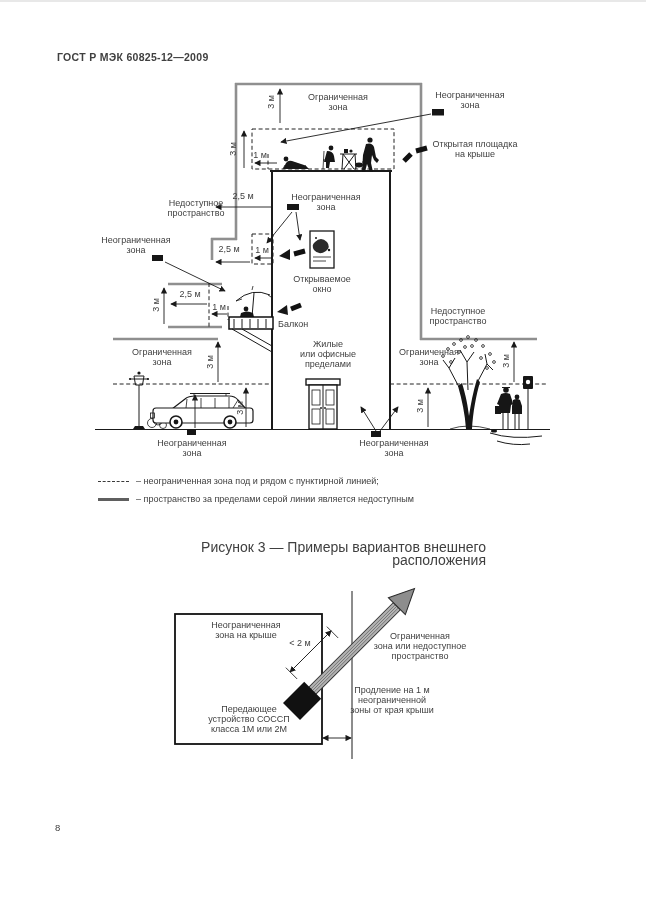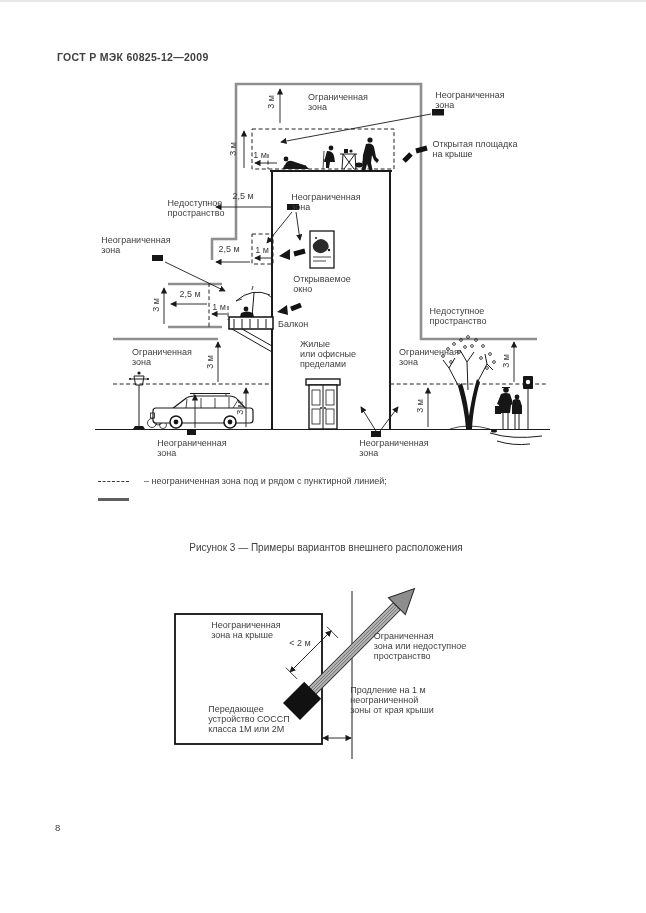--- a/index.html
+++ b/index.html
@@ -1,25 +1,25 @@
 <!DOCTYPE html>
 <html><head>
 <meta charset="utf-8">
 <style>
   html,body{margin:0;padding:0;background:#e8e8e8}
   .page{position:relative;width:646px;height:913px;background:#ffffff;overflow:hidden;
         font-family:"Liberation Sans",sans-serif;color:#404040;margin:2px auto}
   .hdr{position:absolute;left:57px;top:49px;font-size:10.5px;font-weight:bold;letter-spacing:.3px;white-space:nowrap}
-  .lbl{position:absolute;font-size:9px;line-height:10px;white-space:pre-line;transform:translateX(-50%)}
+  .lbl{position:absolute;font-size:9px;line-height:10px;text-align:center;white-space:pre-line;transform:translateX(-50%)}
   .lbl.la{transform:none;text-align:right}
   .vlbl{position:absolute;font-size:9px;white-space:nowrap;transform:translate(-50%,-50%) rotate(-90deg)}
   .dim{position:absolute;font-size:9px;white-space:nowrap;transform:translateX(-50%)}
-  .cap{position:absolute;font-size:10px;line-height:13px;text-align:center;white-space:pre-line;transform:translateX(-50%)}
+  .cap{position:absolute;font-size:14px;line-height:13px;text-align:right;white-space:pre-line;transform:translateX(-50%)}
   .legend{position:absolute;left:98px;top:470px;font-size:9px}
-  .legend .row{display:flex;align-items:center;height:18px;gap:15px}
+  .legend .row{display:flex;align-items:center;height:18px;gap:7px}
   .samp{display:inline-block;width:31px;flex:0 0 31px}
   .samp.dash{height:0;border-top:1.6px dashed #3a3a3a}
   .samp.gray{height:3px;background:#9e9e9e}
   .samp.dark{height:3px;background:#5f5f5f}
   .pageno{position:absolute;left:55px;top:820px;font-size:9.5px}
   svg.art{position:absolute;left:0;top:0}
   .gl{stroke:#8f8f8f;stroke-width:2.6;fill:none}
   .bl{stroke:#1a1a1a;stroke-width:2;fill:none}
   .tl{stroke:#1a1a1a;stroke-width:1;fill:none}
   .t8{stroke:#1a1a1a;stroke-width:.8;fill:none}
@@ -297,20 +297,21 @@
   <div class="dim" style="left:190px;top:287px">2,5 м</div>
   <div class="dim" style="left:219px;top:300px">1 м</div>
 
   <div class="legend">
     <div class="row">
       <span class="samp dash"></span>
       <span>– неограниченная зона под и рядом с пунктирной линией;</span>
     </div>
     <div class="row">
       <span class="samp dark"></span>
+      <span>– пространство за пределами серой линии является недоступным</span>
     </div>
   </div>
 
   <div class="cap" style="left:326px;top:539px">Рисунок 3 — Примеры вариантов внешнего расположения</div>
 
   <div class="lbl" style="left:246px;top:618px">Неограниченная
 зона на крыше</div>
   <div class="dim" style="left:300px;top:636px">&lt; 2 м</div>
   <div class="lbl" style="left:420px;top:629px">Ограниченная
 зона или недоступное

